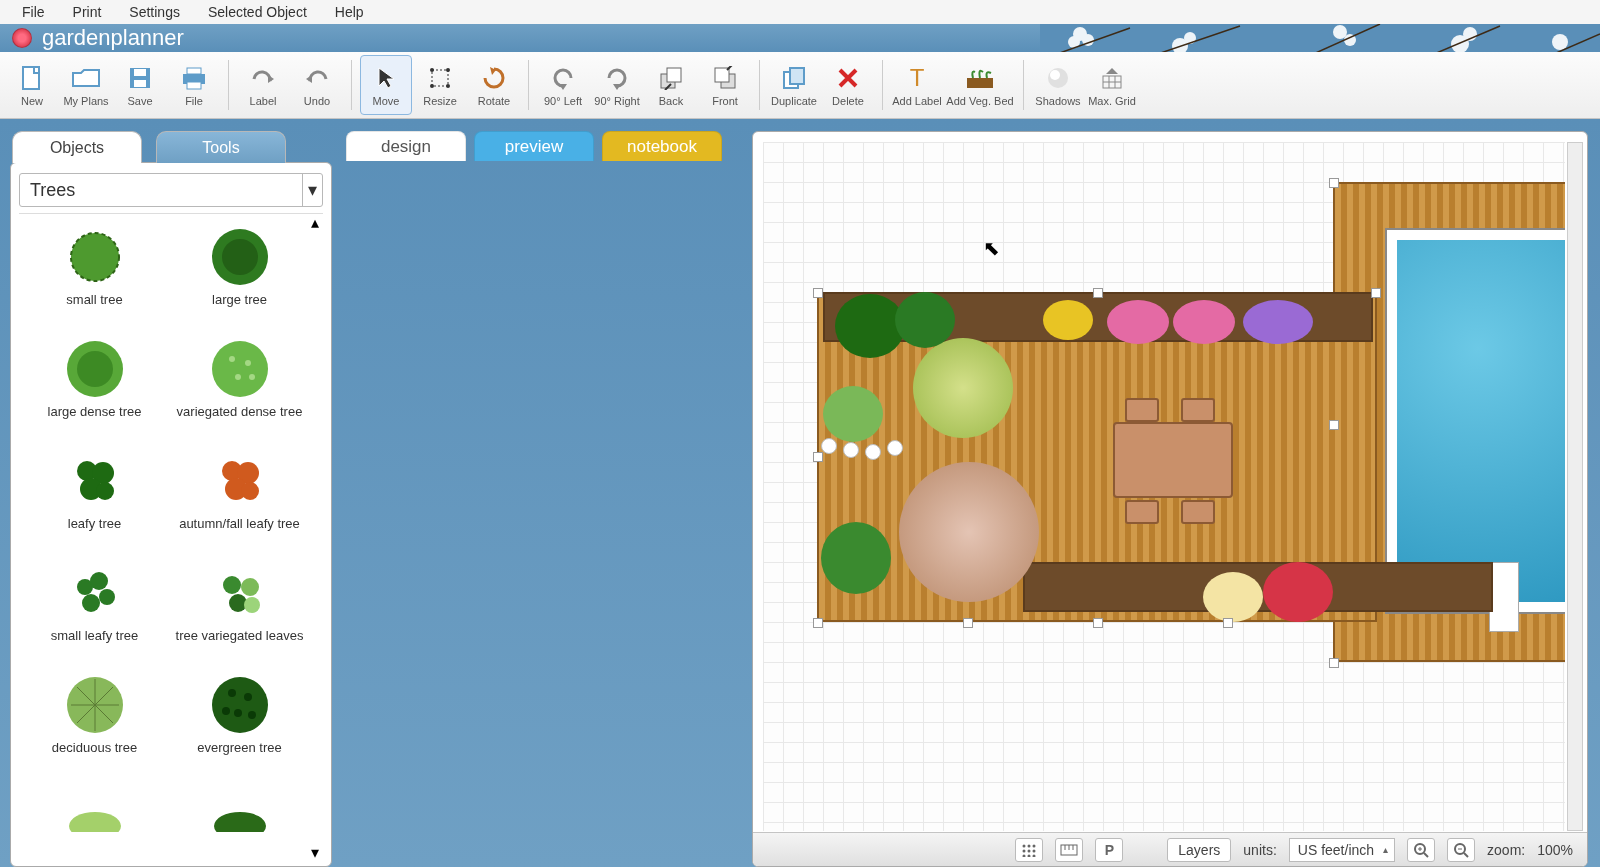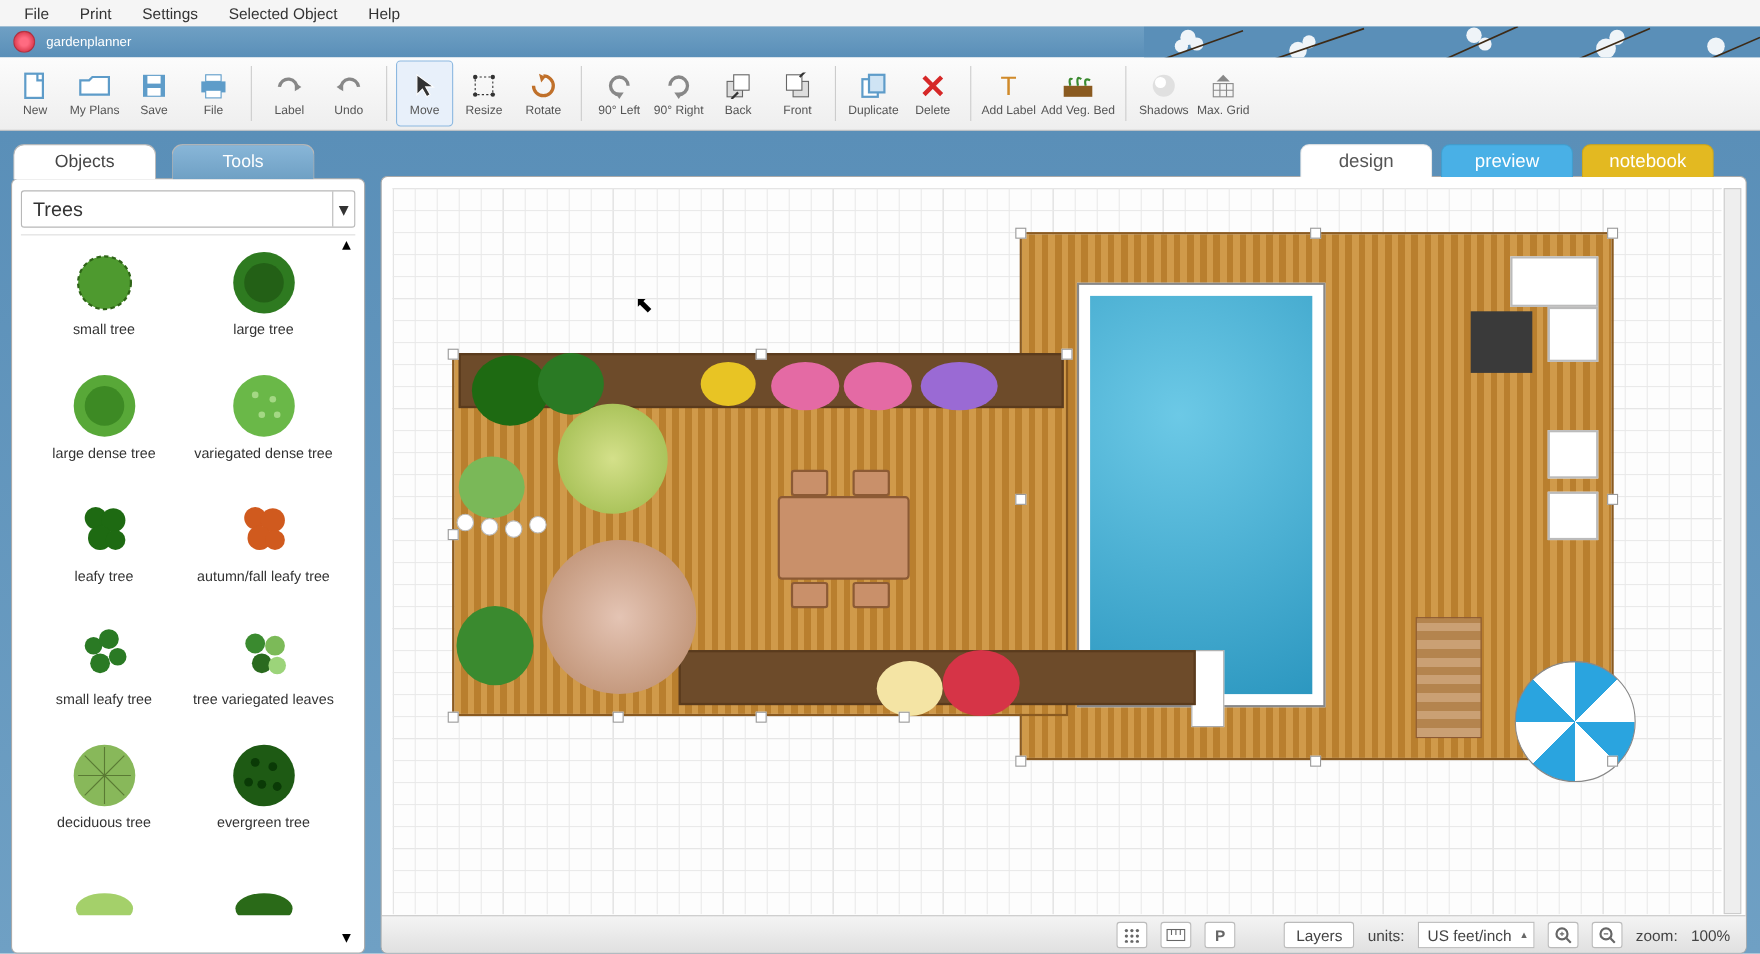--- a/index.html
+++ b/index.html
@@ -3,21 +3,21 @@
 <meta charset="utf-8">
 <style>
 * { box-sizing: border-box; margin: 0; padding: 0; font-family: Arial, sans-serif; }
 body { width: 1600px; height: 867px; overflow: hidden; background: #e8e8e8; display: flex; flex-direction: column; }
 
 
 .menubar { height: 26px; background: #f5f5f5; display: flex; align-items: flex-end; padding: 0 8px; font-size: 14px; color: #333; }
 .menubar span { padding: 4px 14px; cursor: pointer; }
 
 
-.titlebar { height: 36px; background: linear-gradient(180deg, #6fa0c4 0%, #5a8fb8 100%); display: flex; align-items: center; padding: 0 12px; color: #fff; font-size: 12px; position: relative; overflow: hidden; }
+.titlebar { height: 36px; background: linear-gradient(180deg, #6fa0c4 0%, #5a8fb8 100%); display: flex; align-items: center; padding: 0 12px; color: #fff; font-size: 22px; position: relative; overflow: hidden; }
 .titlebar .logo-icon { width: 20px; height: 20px; border-radius: 50%; background: radial-gradient(circle, #ff6b81 30%, #d63447 80%); margin-right: 10px; border: 1px solid rgba(0,0,0,.2); }
 .titlebar .flowers { position: absolute; right: 0; top: 0; width: 560px; height: 36px; }
 
 
 .toolbar { height: 70px; background: linear-gradient(180deg, #fcfcfc 0%, #eeeeee 100%); border-bottom: 1px solid #c4c4c4; display: flex; align-items: center; padding: 3px 6px; gap: 2px; }
 .tool-btn { display: flex; flex-direction: column; align-items: center; justify-content: center; width: 52px; height: 60px; border: 1px solid transparent; border-radius: 4px; cursor: pointer; font-size: 11px; color: #555; }
 .tool-btn.active { background: #e8f0fa; border-color: #8cb8e0; }
 .tool-btn .ticon { height: 32px; display: flex; align-items: center; justify-content: center; }
 .tool-btn .tlabel { height: 14px; line-height: 14px; white-space: nowrap; }
 .tool-sep { width: 1px; height: 50px; background: #ccc; margin: 0 6px; }
@@ -36,21 +36,21 @@
 .category .chev { width: 20px; height: 100%; display:flex; align-items:center; justify-content:center; border-left: 1px solid #b8b8b8; margin-right:-10px; padding: 0 6px;}
 .objlist { flex: 1; overflow: hidden; position: relative; border-top: 1px solid #ddd; }
 .objscroll { height: 100%; overflow-y: auto; display: grid; grid-template-columns: 1fr 1fr; gap: 6px 2px; padding: 6px 12px 6px 4px; }
 .obj { display: flex; flex-direction: column; align-items: center; font-size: 13px; color: #333; text-align: center; cursor: pointer; padding: 2px; }
 .obj .thumb { width: 70px; height: 70px; display: flex; align-items: center; justify-content: center; }
 .obj .olabel { min-height: 32px; line-height: 15px; }
 .scroll-arrow { position:absolute; right: 0; width:16px; height:12px; display:flex; align-items:center; justify-content:center;}
 .sa-up { top: 2px;} .sa-down{ bottom:2px;}
 
 
-.canvaswrap { flex: 1; display: flex; flex-direction: column; }
+.canvaswrap { flex: 1; display: flex; flex-direction: row; }
 .viewtabs { display: flex; justify-content: flex-end; gap: 8px; height: 30px; margin-bottom: -1px; z-index:2; padding-right: 30px;}
 .vtab { min-width: 120px; border-radius: 8px 8px 0 0; display: flex; align-items: center; justify-content: center; font-size: 17px; cursor: pointer; padding: 0 18px; border: 1px solid rgba(0,0,0,.1); border-bottom:none;}
 .vtab.design { background: #fff; color: #555; }
 .vtab.preview { background: #49b0e6; color: #fff; }
 .vtab.notebook { background: #e3b921; color: #fff; }
 .canvasbox { flex: 1; background: #fff; border-radius: 6px; border: 1px solid #aaa; position: relative; overflow: hidden; }
 .grid { position: absolute; inset: 10px 22px 35px 10px; background-color: #fdfdfd;
   background-image:
     linear-gradient(#e8e8e8 1px, transparent 1px),
     linear-gradient(90deg, #e8e8e8 1px, transparent 1px),

